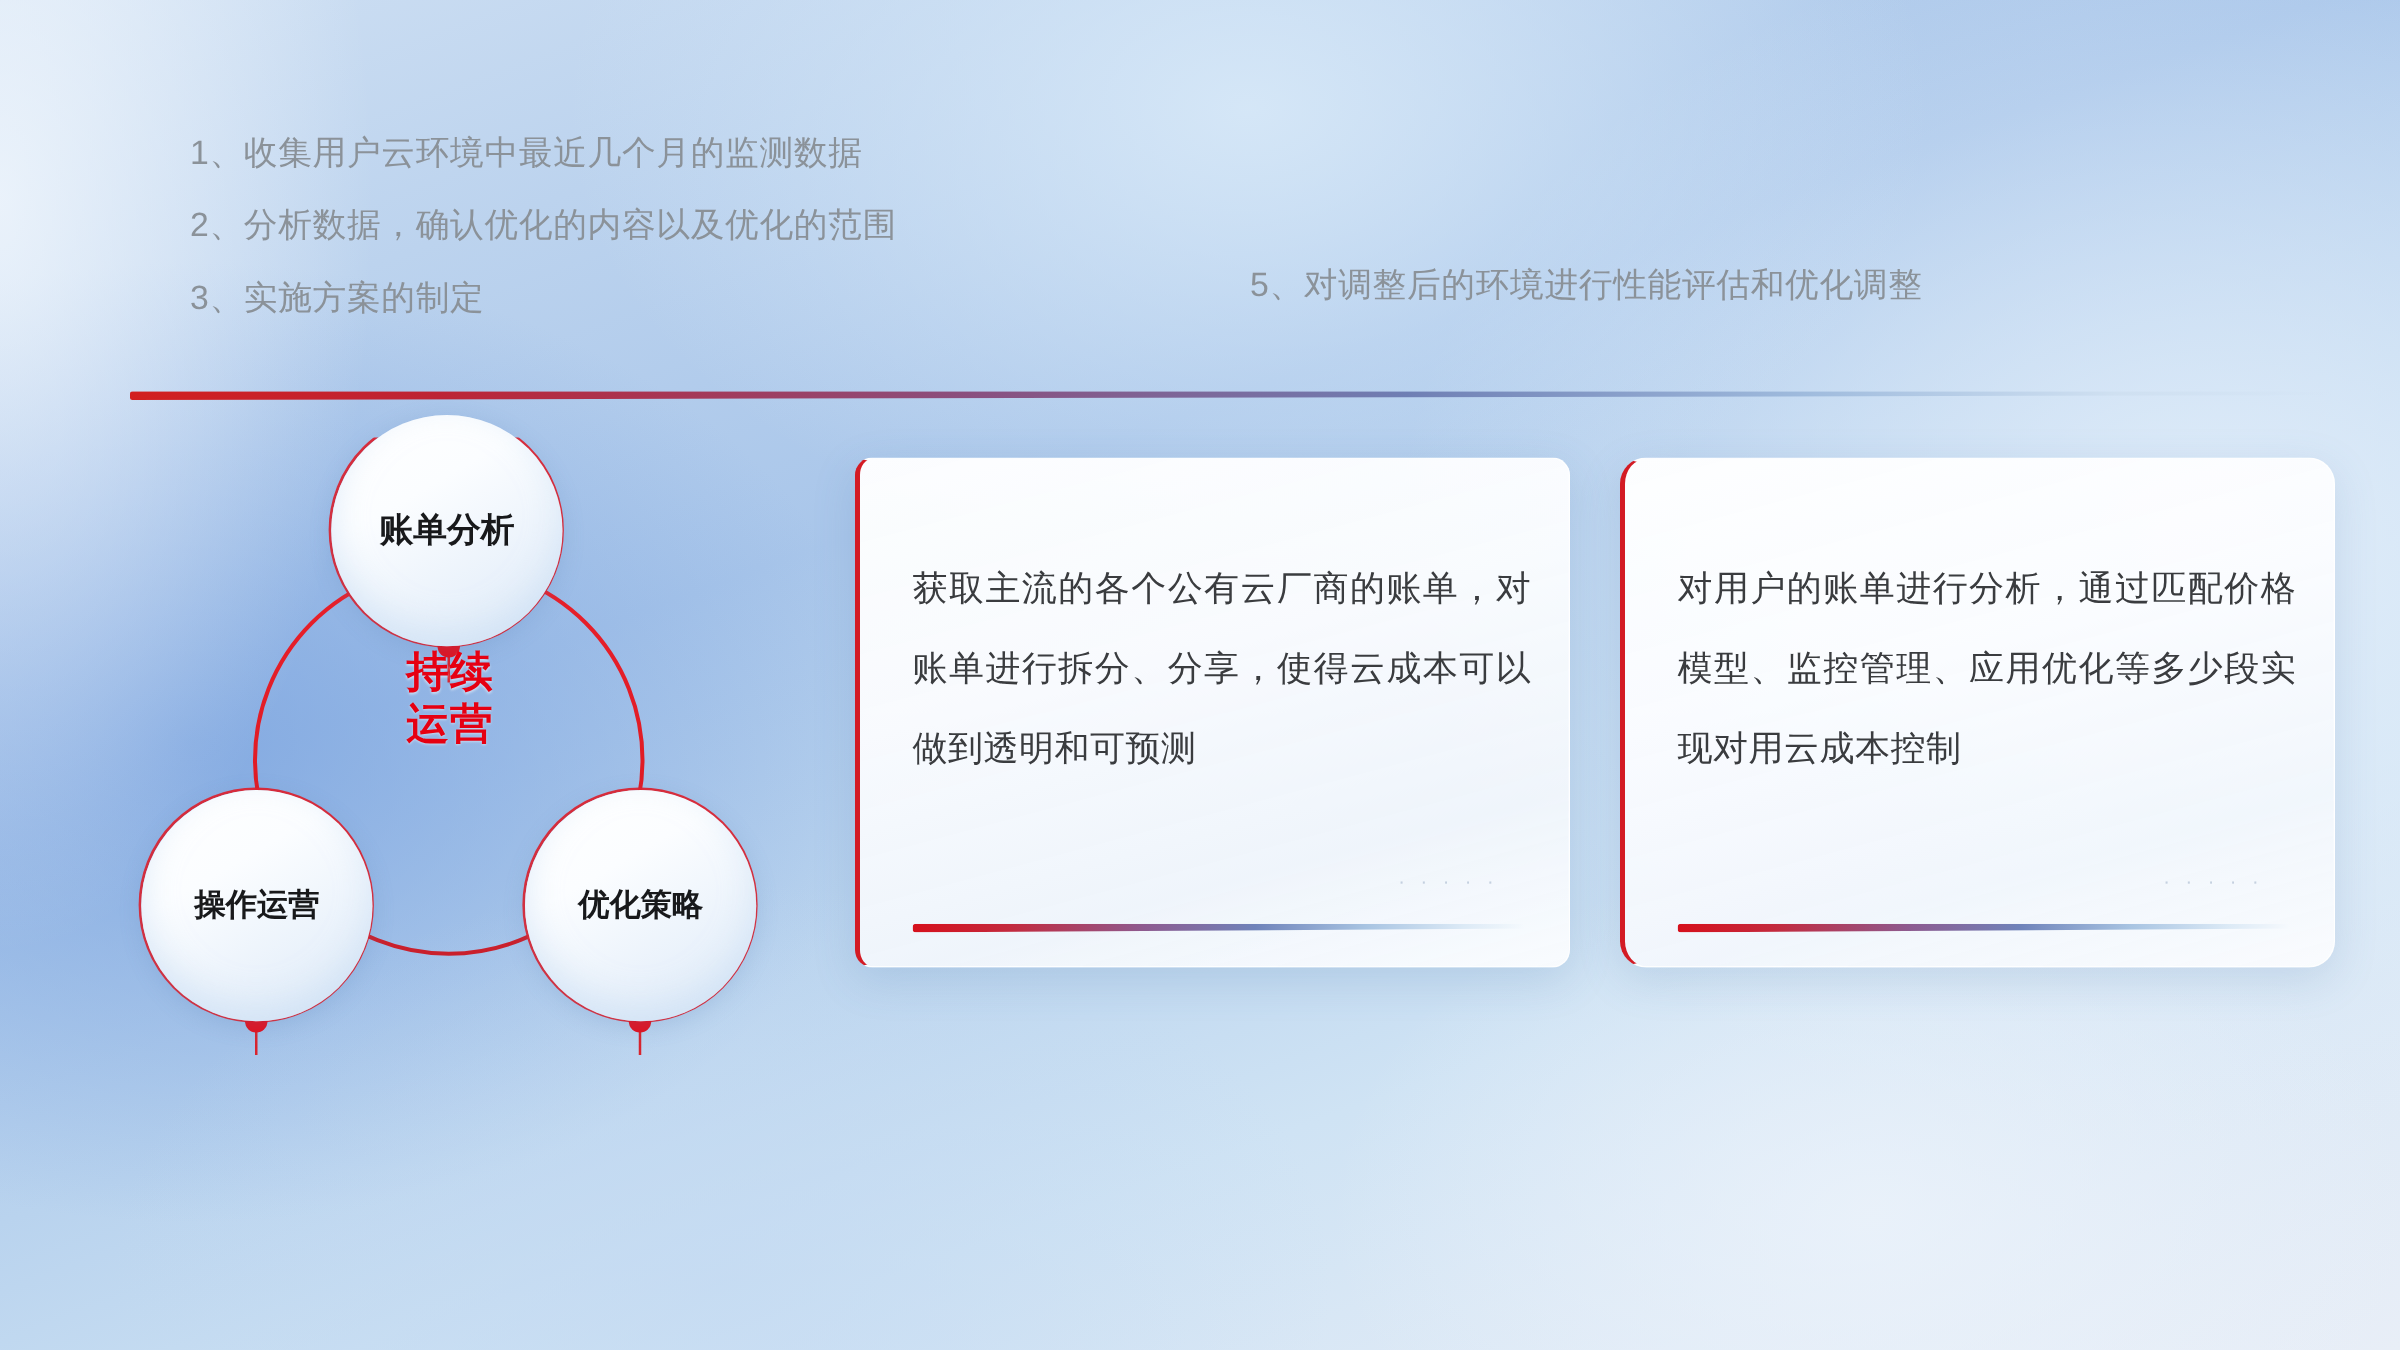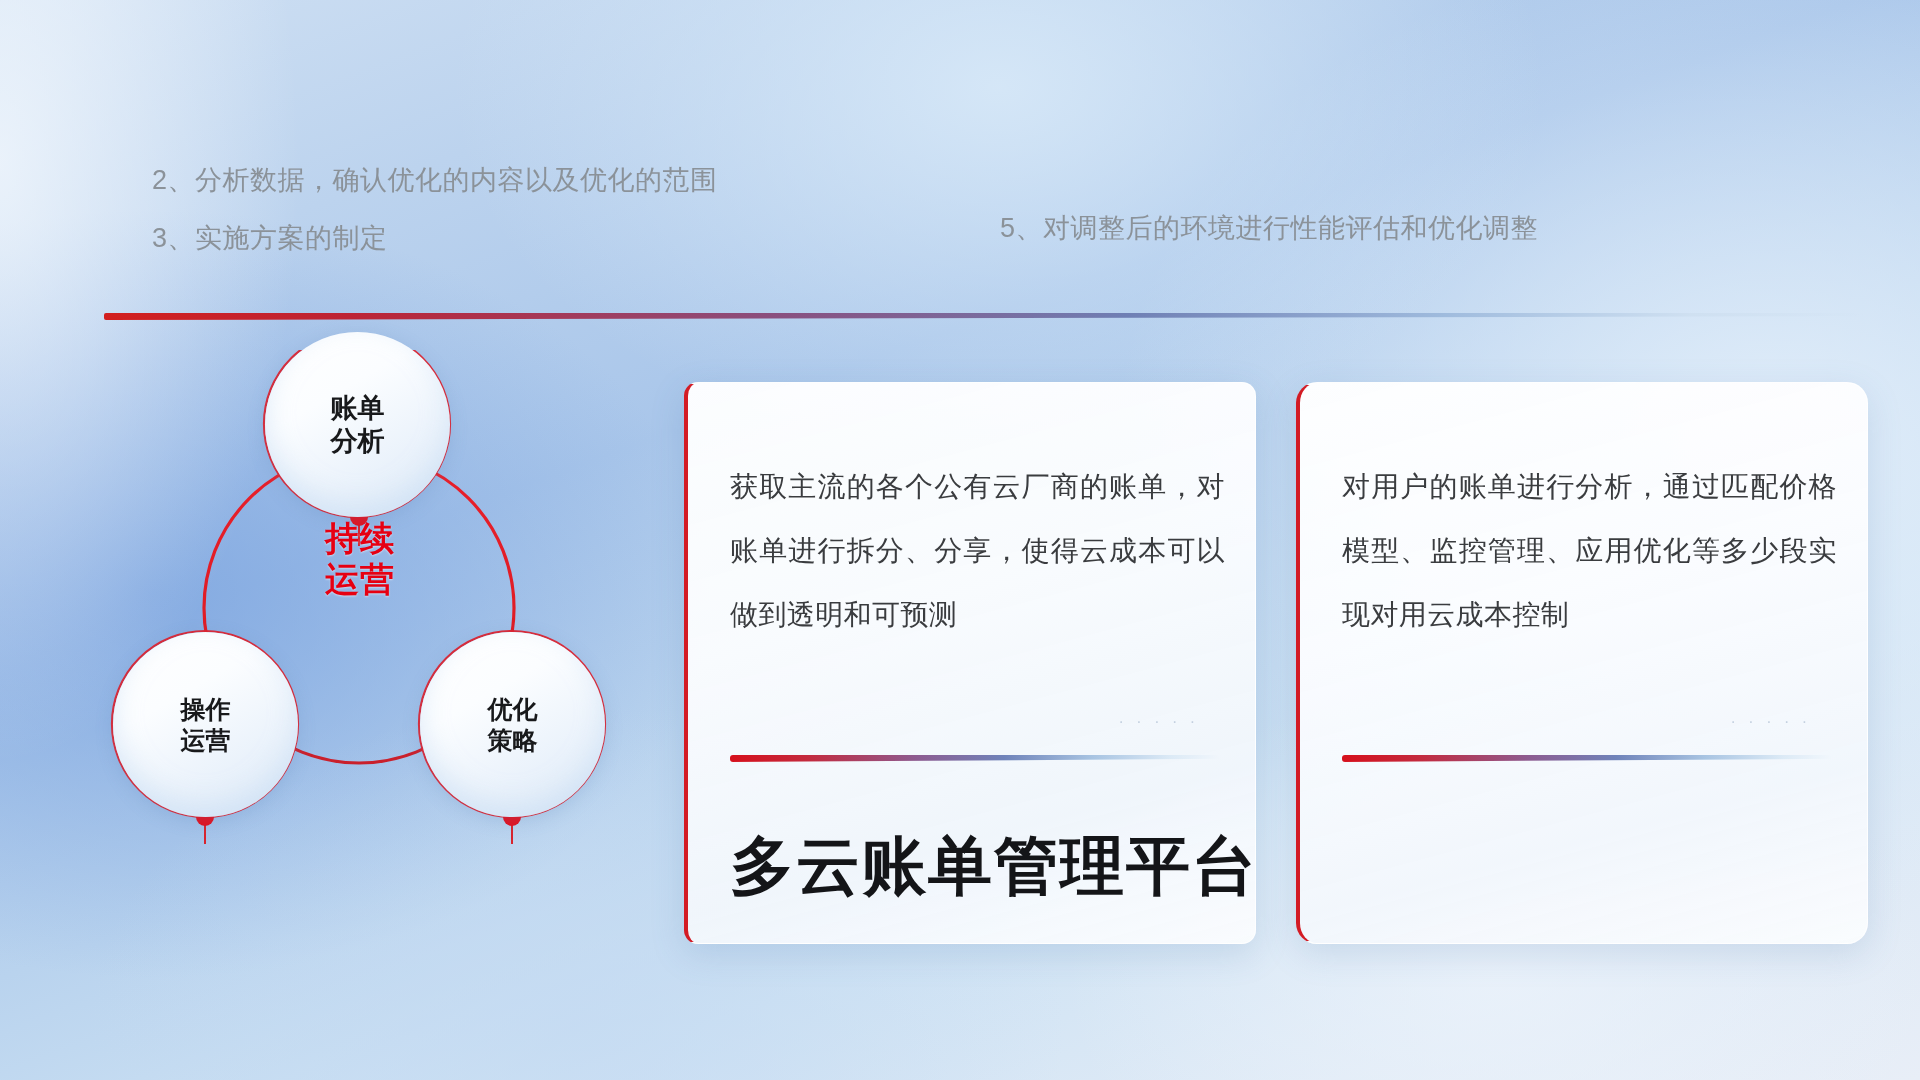--- a/index.html
+++ b/index.html
@@ -66,42 +66,42 @@
 
   
   #diagram { position:absolute; z-index:6; left:100px; top:350px; width:560px; height:600px; }
   #diagram svg { position:absolute; left:0; top:0; }
 
   .bubble {
     position:absolute;
     border-radius:50%;
     background:linear-gradient(150deg,#ffffff 0%, #fbfdff 35%, #eaf2fb 70%, #dce9f7 100%);
     box-shadow:0 4px 18px rgba(90,130,180,.22), inset 0 -12px 26px rgba(196,219,243,.55);
-    display:flex; flex-direction:column;
+    display:flex; flex-direction:row;
     align-items:center; justify-content:center;
     color:#18191b; font-weight:bold;
     line-height:1.22;
   }
   #bub-top  { left:165px; top:-18px;  width:185px; height:185px; font-size:27px; }
   #bub-left { left:13px;  top:282px;  width:185px; height:185px; font-size:25px; }
   #bub-right{ left:320px; top:282px;  width:185px; height:185px; font-size:25px; }
   .bubble span { display:block; text-align:center; }
 
   #centerLabel {
     position:absolute; left:180px; top:168px; width:160px;
     text-align:center;
     color:#e60012; font-weight:bold; font-size:34px; line-height:1.22;
     letter-spacing:1px;
     text-shadow:0 1px 2px rgba(255,255,255,.5);
   }
 
   
   .card {
     position:absolute; z-index:6;
-    top:382px; width:572px; height:562px;
+    top:366px; width:572px; height:408px;
     border-radius:14px;
     border:1px solid rgba(255,255,255,.85);
     border-left:4px solid #d31b24;
     background:linear-gradient(165deg, rgba(255,255,255,.96) 0%,
                rgba(252,253,255,.94) 40%, rgba(243,247,252,.92) 75%,
                rgba(250,252,254,.96) 100%);
     box-shadow:0 10px 34px rgba(80,120,170,.18);
     overflow:hidden;
   }
   #card1 { left:684px; }
@@ -140,20 +140,21 @@
   <div class="bgLayer bg-base"></div>
   <div class="bgLayer bg-g1"></div>
   <div class="bgLayer bg-g2"></div>
   <div class="bgLayer bg-g3"></div>
   <div class="bgLayer bg-g4"></div>
   <div class="bgLayer bg-g5"></div>
   <div class="bgLayer bg-g6"></div>
 </div>
 
 <div id="steps">
+  <div class="step col-a s1">1、收集用户云环境中最近几个月的监测数据</div>
   <div class="step col-a s2">2、分析数据，确认优化的内容以及优化的范围</div>
   <div class="step col-a s3">3、实施方案的制定</div>
   <div class="step col-b s5">5、对调整后的环境进行性能评估和优化调整</div>
 </div>
 
 <div id="divider"></div>
 
 <div id="diagram">
 
   <svg width="560" height="600" viewBox="0 0 560 600">

